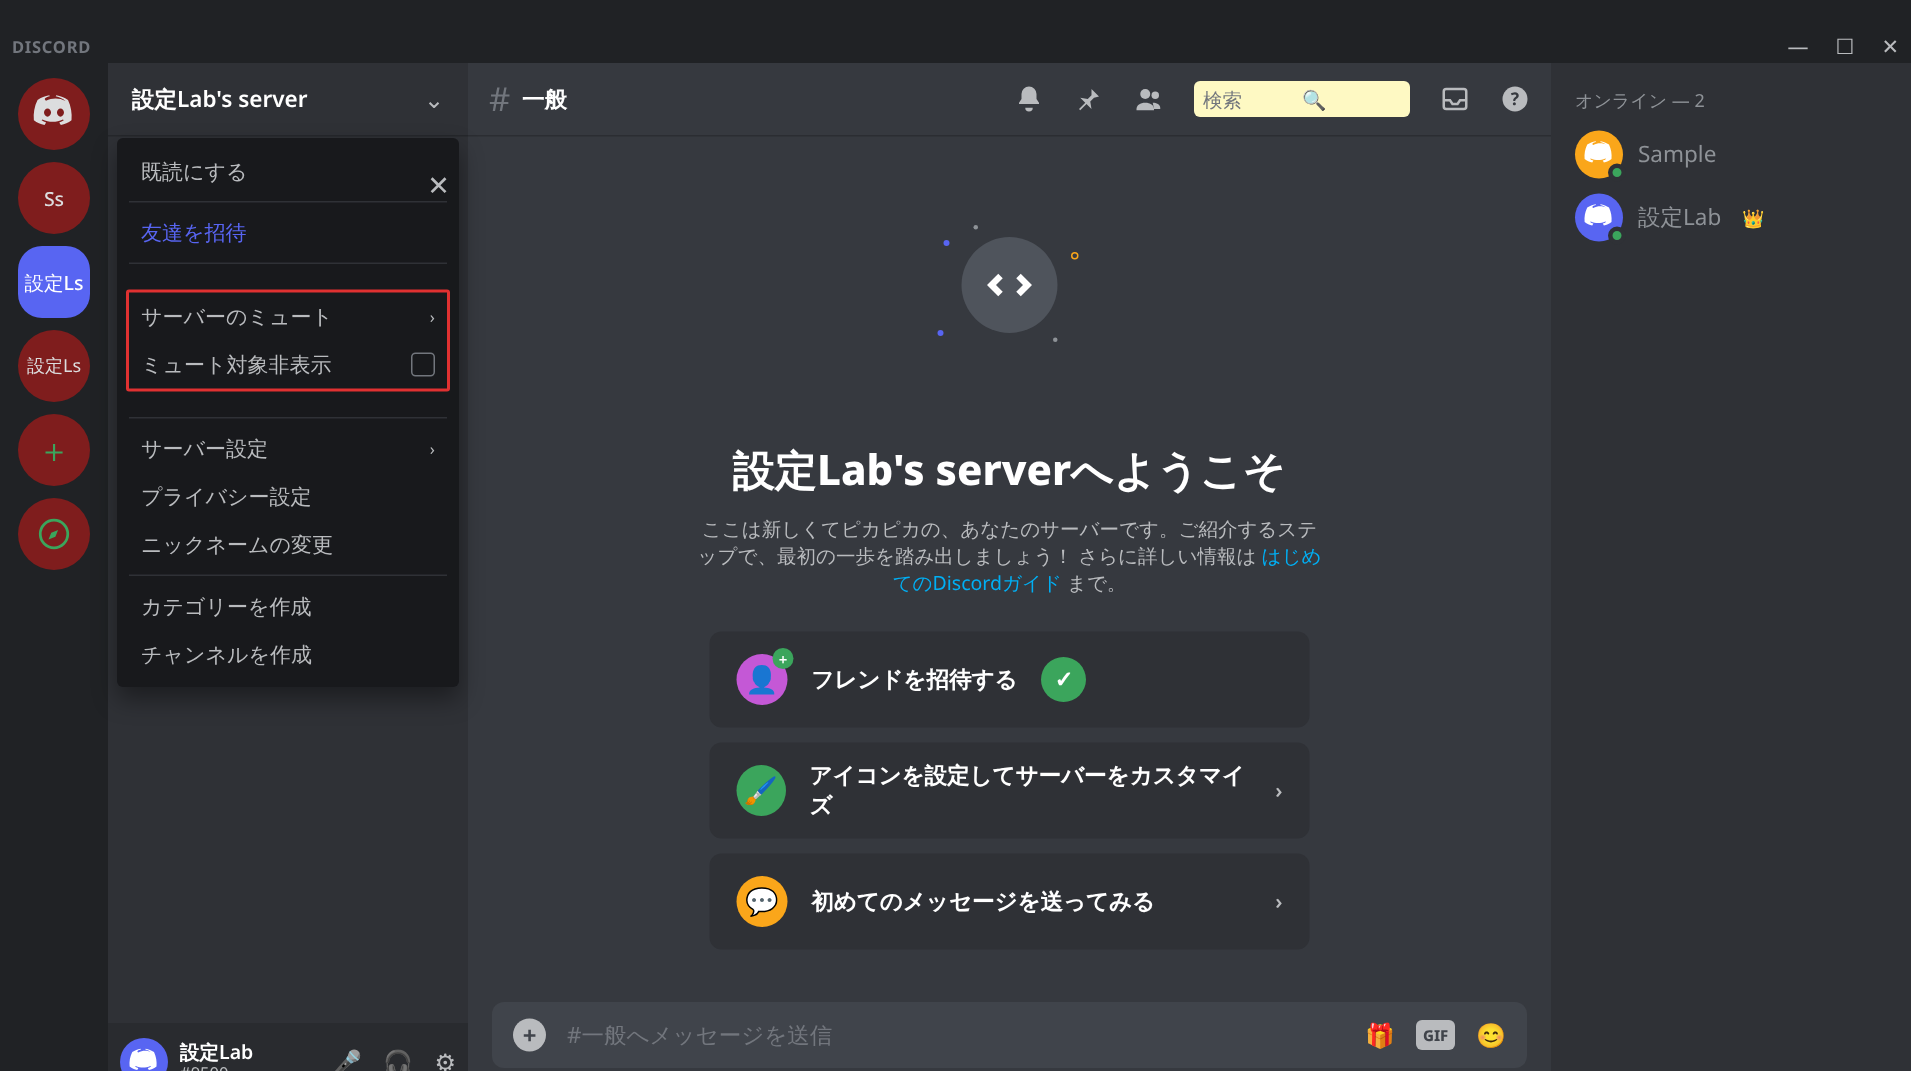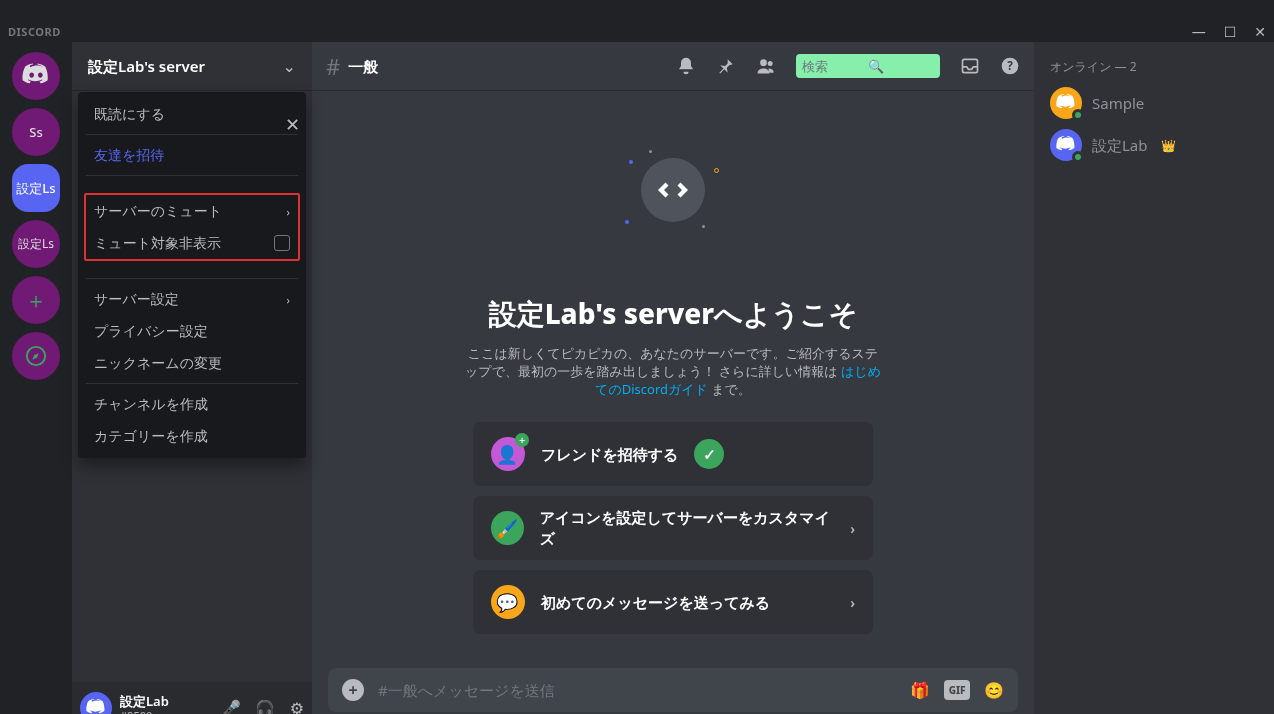--- a/index.html
+++ b/index.html
@@ -4,21 +4,21 @@
   <style>
     * { margin:0; padding:0; box-sizing:border-box; font-family:"gg sans","Noto Sans",sans-serif; }
     body { width:1274px; height:714px; background:#202225; color:#dcddde; overflow:hidden; }
     .titlebar { height:22px; background:#202225; display:flex; align-items:center; padding:0 8px;margin-top:20px; }
     .titlebar .word { font-size:11px; font-weight:700; color:#72767d; letter-spacing:0.5px; }
     .titlebar .winbtns { margin-left:auto; display:flex; gap:18px; color:#b9bbbe; font-size:14px; }
     .app { display:flex; height:692px; }
 
     
     .rail { width:72px; background:#202225; display:flex; flex-direction:column; align-items:center; padding-top:10px; gap:8px; }
-    .pill { width:48px; height:48px; border-radius:50%; background:#701a75; display:flex; align-items:center; justify-content:center; font-size:13px; color:#dcddde; }
+    .pill { width:48px; height:48px; border-radius:50%; background:#7f1d1d; display:flex; align-items:center; justify-content:center; font-size:13px; color:#dcddde; }
     .pill.home svg{width:28px;height:28px;fill:#dcddde;}
     .pill.sel { border-radius:16px; background:#5865f2; color:#fff; font-weight:500;}
     .pill.add { color:#3ba55c; font-size:22px; font-weight:400;}
     .pill.explore{color:#3ba55c;}
     .pill.ss{font-weight:500;}
 
     
     .channels { width:240px; background:#2f3136; display:flex; flex-direction:column; position:relative; }
     .ch-hdr { height:48px; display:flex; align-items:center; padding:0 16px; box-shadow:0 1px 0 rgba(0,0,0,.2); }
     .ch-hdr .name{font-weight:600;color:#fff;font-size:15px;}
@@ -45,21 +45,21 @@
     .mitem .ar{margin-left:auto;color:#b9bbbe;font-size:11px;}
     .mitem .cb{margin-left:auto;width:16px;height:16px;border:1.5px solid #72767d;border-radius:3px;}
     .msep{height:1px;background:#2f3136;margin:4px 0;}
 
     
     .main{flex:1;background:#36393f;display:flex;flex-direction:column;min-width:0;}
     .topbar{height:48px;display:flex;align-items:center;padding:0 14px;box-shadow:0 1px 0 rgba(0,0,0,.2);gap:8px;}
     .topbar .hash{color:#72767d;font-size:22px;}
     .topbar .title{font-weight:600;color:#fff;font-size:15px;}
     .topbar .tools{margin-left:auto;display:flex;align-items:center;gap:20px;color:#b9bbbe;}
-    .search{width:144px;height:24px;background:#86efac;border-radius:4px;display:flex;align-items:center;padding:6px 6px;color:#72767d;font-size:13px;}
+    .search{width:144px;height:24px;background:#fef9c3;border-radius:4px;display:flex;align-items:center;padding:6px 6px;color:#72767d;font-size:13px;}
     .search span{flex:1;}
     .content{flex:1;overflow:auto;display:flex;flex-direction:column;align-items:center;padding-top:60px;}
     .hero{position:relative;width:104px;height:80px;display:flex;align-items:center;justify-content:center;margin-bottom:10px;}
     .hero .circ{width:64px;height:64px;border-radius:50%;background:#4f545c;display:flex;align-items:center;justify-content:center;}
     .hero svg{width:36px;height:36px;fill:#fff;}
     .hdot{position:absolute;border-radius:50%;}
     .welcome-inner{width:420px;text-align:center;color:#b9bbbe;margin-top:48px;}
     .maintext{font-size:13px;color:#b9bbbe;line-height:18px;}
     .h1{font-size:28px;font-weight:800;color:#fff;margin:6px 0 10px;}
     .link{color:#00aff4;}
@@ -200,24 +200,24 @@
           <span class="ar">›</span>
         </div>
       <div class="mitem">
           <span>プライバシー設定</span>
         </div>
       <div class="mitem">
           <span>ニックネームの変更</span>
         </div>
       <div class="msep"></div>
       <div class="mitem">
+          <span>カテゴリーを作成</span>
+        </div>
+      <div class="mitem">
           <span>チャンネルを作成</span>
-        </div>
-      <div class="mitem">
-          <span>カテゴリーを作成</span>
         </div>
     </div>
   </div>
 
   <div class="main">
     <div class="topbar">
       <span class="hash">#</span>
       <span class="title">一般</span>
       <div class="tools">
         <span>

